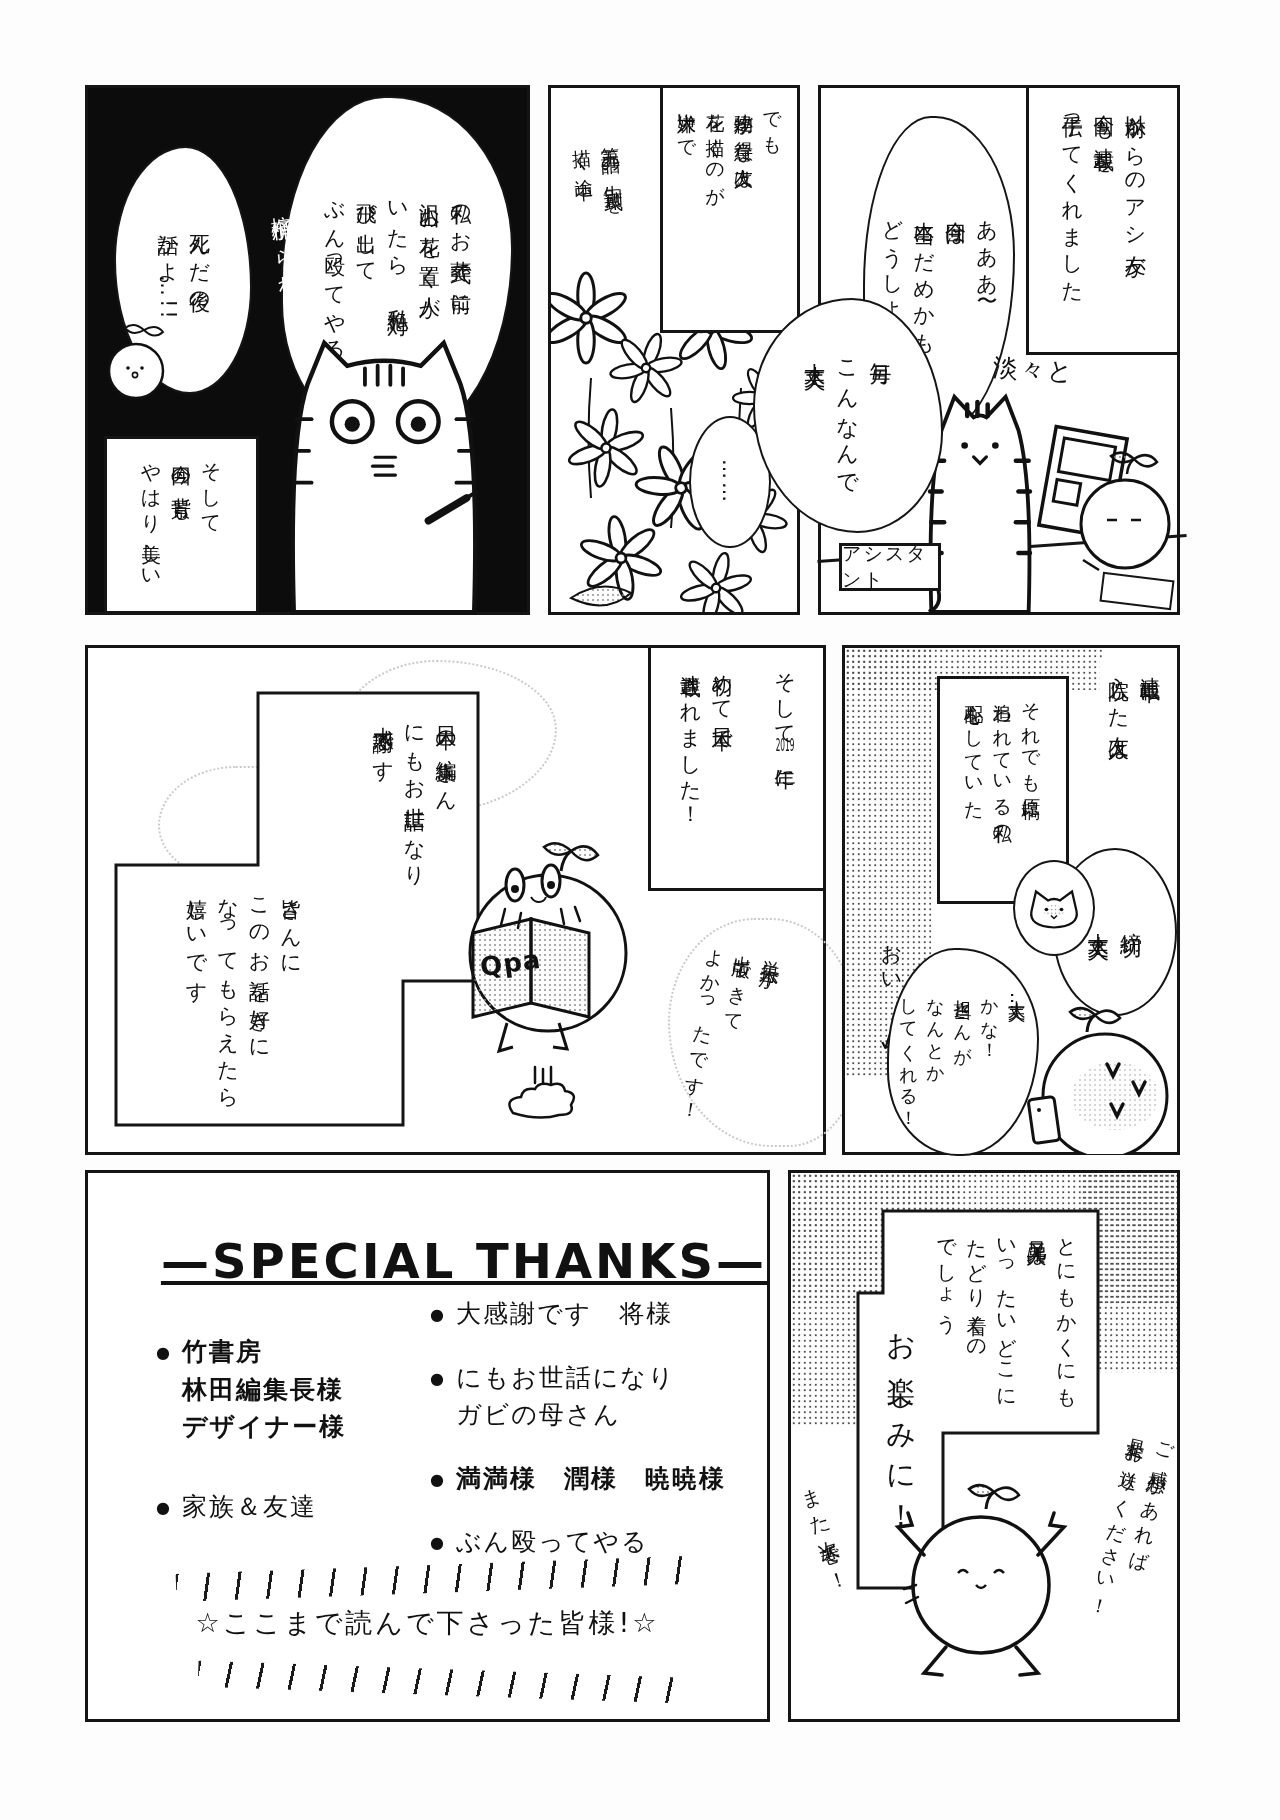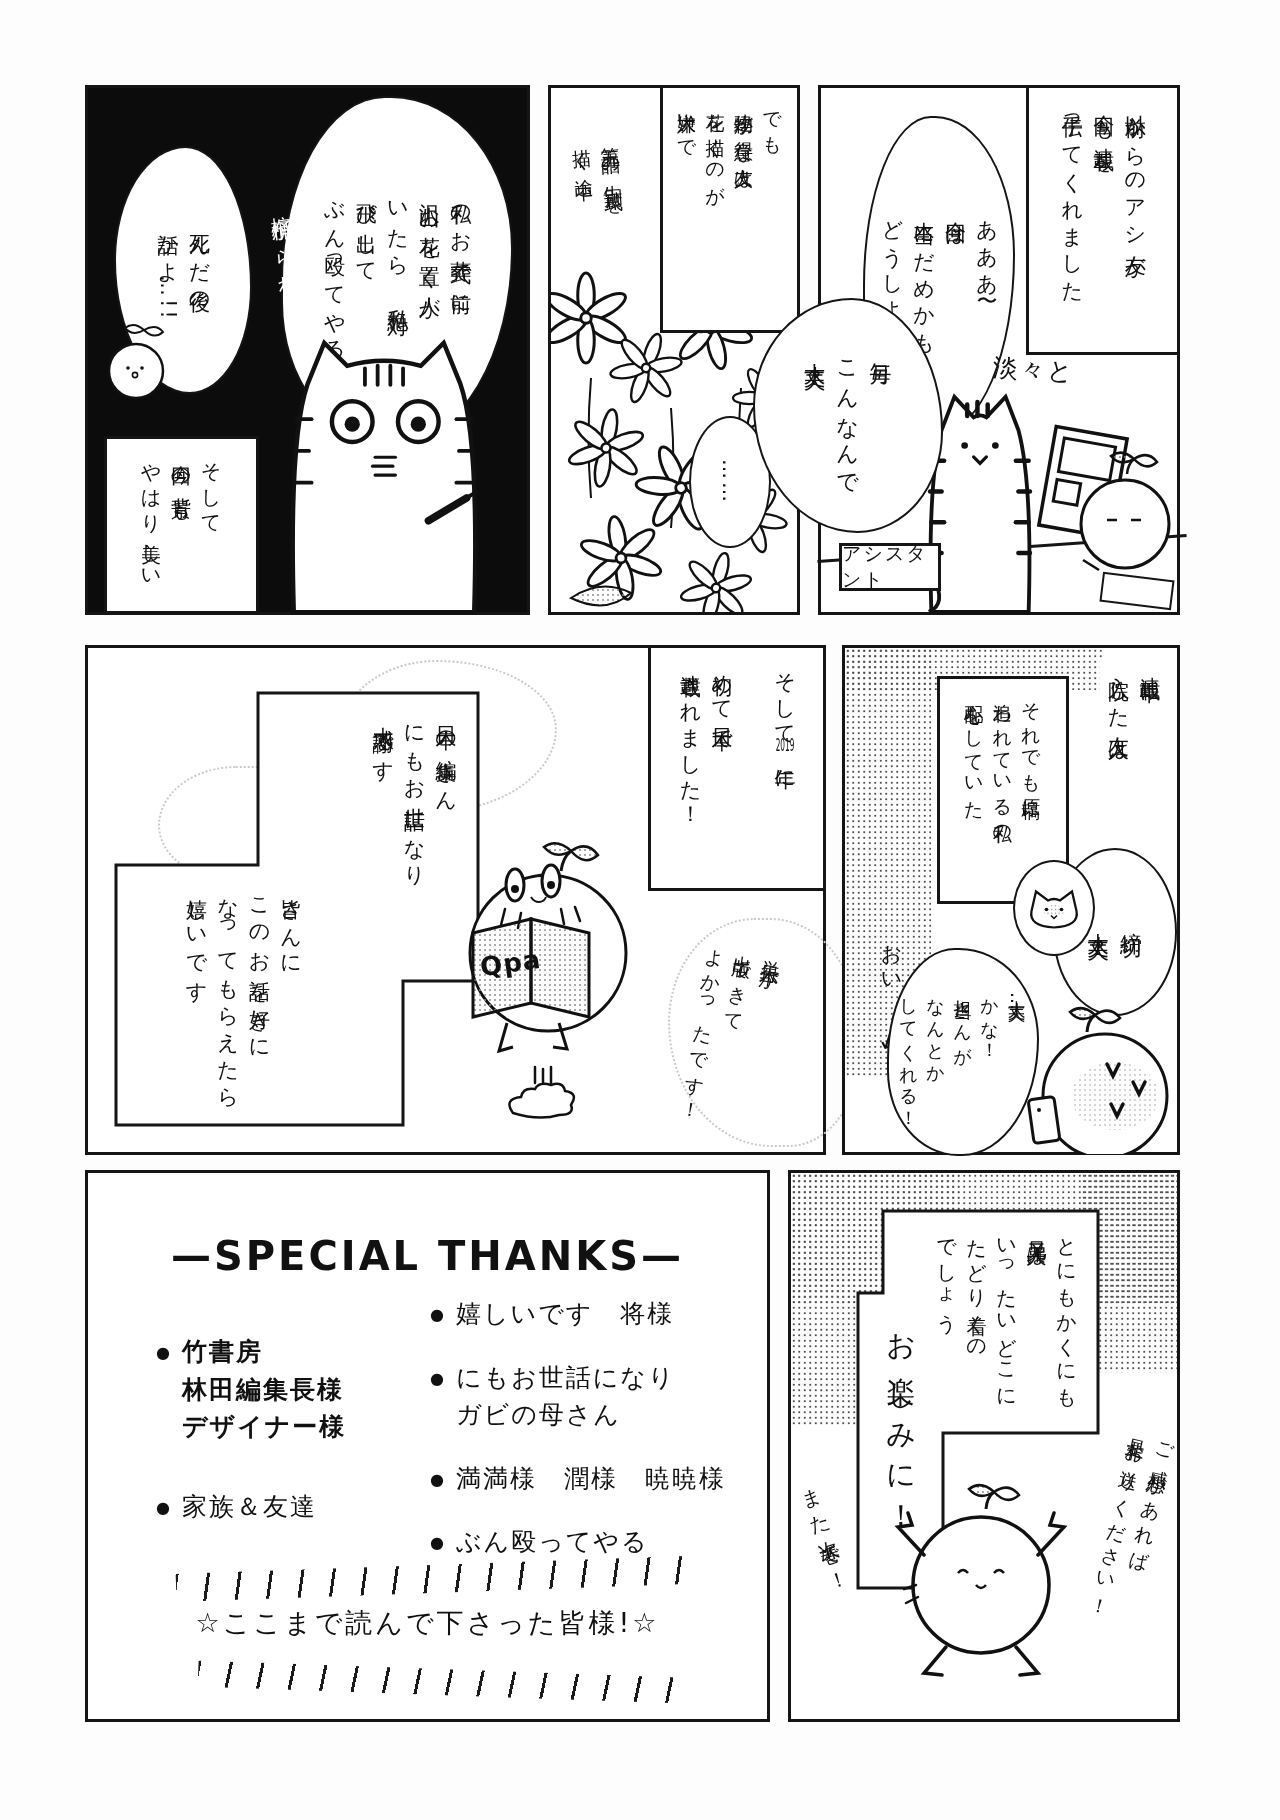--- a/index.html
+++ b/index.html
@@ -301,48 +301,48 @@
         <path d="M84,66 l6,12 l6,-12"></path>
           <path d="M110,84 l6,12 l6,-12"></path>
           <path d="M88,106 l6,12 l6,-12"></path>
       </g>
       <rect x="8" y="100" width="26" height="44" rx="4" fill="#fff" stroke="#111" stroke-width="3" transform="rotate(-8 21 122)"></rect>
       <circle cx="16" cy="112" r="2" fill="#111"></circle>
     </svg>
   </div>
 
   <div class="panel" style="left:85px;top:1170px;width:685px;height:552px;">
-    <div class="abs" style="left:0;top:60px;width:100%;text-align:center;font-size:40px;font-weight:bold;letter-spacing:3px;">—SPECIAL THANKS—</div>
+    <div class="abs" style="left:0;top:60px;width:100%;text-align:right;font-size:48px;font-weight:bold;letter-spacing:3px;text-decoration:underline;">—SPECIAL THANKS—</div>
 
     <div class="abs" style="left:68px;top:160px;font-size:25px;line-height:1.5;letter-spacing:2px;">
       <div style="display:flex;gap:10px;margin-bottom:42px;">
         <span style="font-size:16px;padding-top:8px;">●</span>
         <div style="white-space:pre-line;font-weight:bold;">竹書房
 林田編集長様
 デザイナー様</div>
       </div>
       <div style="display:flex;gap:10px;">
         <span style="font-size:16px;padding-top:8px;">●</span>
         <div style="white-space:pre-line;">家族＆友達</div>
       </div>
     </div>
 
     <div class="abs" style="left:342px;top:122px;font-size:25px;line-height:1.5;letter-spacing:2px;">
       <div style="display:flex;gap:10px;margin-bottom:26px;">
         <span style="font-size:16px;padding-top:8px;">●</span>
-        <div style="white-space:pre-line;">嬉しいです　将様</div>
+        <div style="white-space:pre-line;">大感謝です　将様</div>
       </div>
       <div style="display:flex;gap:10px;margin-bottom:26px;">
         <span style="font-size:16px;padding-top:8px;">●</span>
         <div style="white-space:pre-line;">にもお世話になり
 ガビの母さん</div>
       </div>
       <div style="display:flex;gap:10px;margin-bottom:26px;">
         <span style="font-size:16px;padding-top:8px;">●</span>
-        <div style="white-space:pre-line;">満満様　潤様　暁暁様</div>
+        <div style="white-space:pre-line;font-weight:bold;">満満様　潤様　暁暁様</div>
       </div>
       <div style="display:flex;gap:10px;">
         <span style="font-size:16px;padding-top:8px;">●</span>
         <div style="white-space:pre-line;">ぶん殴ってやる</div>
       </div>
     </div>
 
     <div class="stripline" style="left:88px;top:392px;width:510px;height:28px;transform:rotate(-2deg);"></div>
     <div class="abs" style="left:0;top:432px;width:100%;text-align:center;font-size:27px;letter-spacing:3px;">☆ここまで読んで下さった皆様!☆</div>
     <div class="stripline" style="left:110px;top:496px;width:480px;height:26px;transform:rotate(2deg);"></div>

